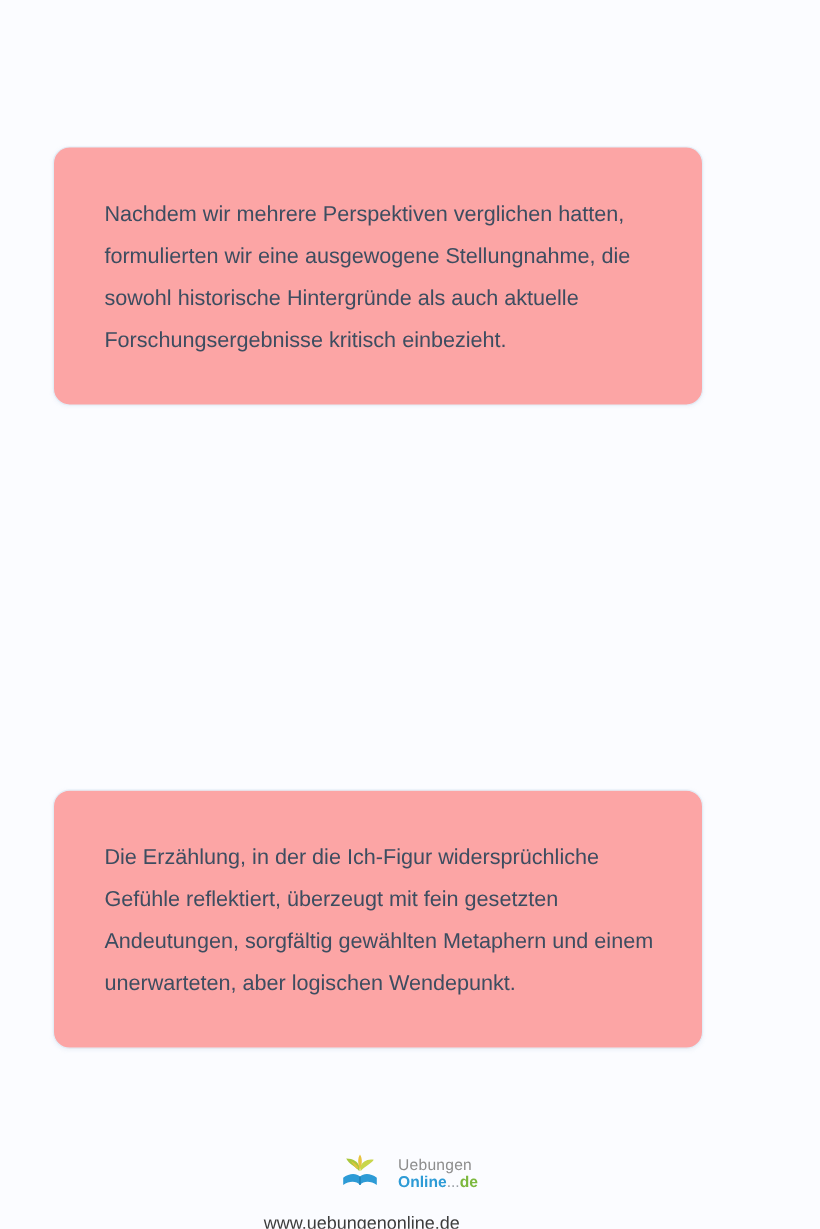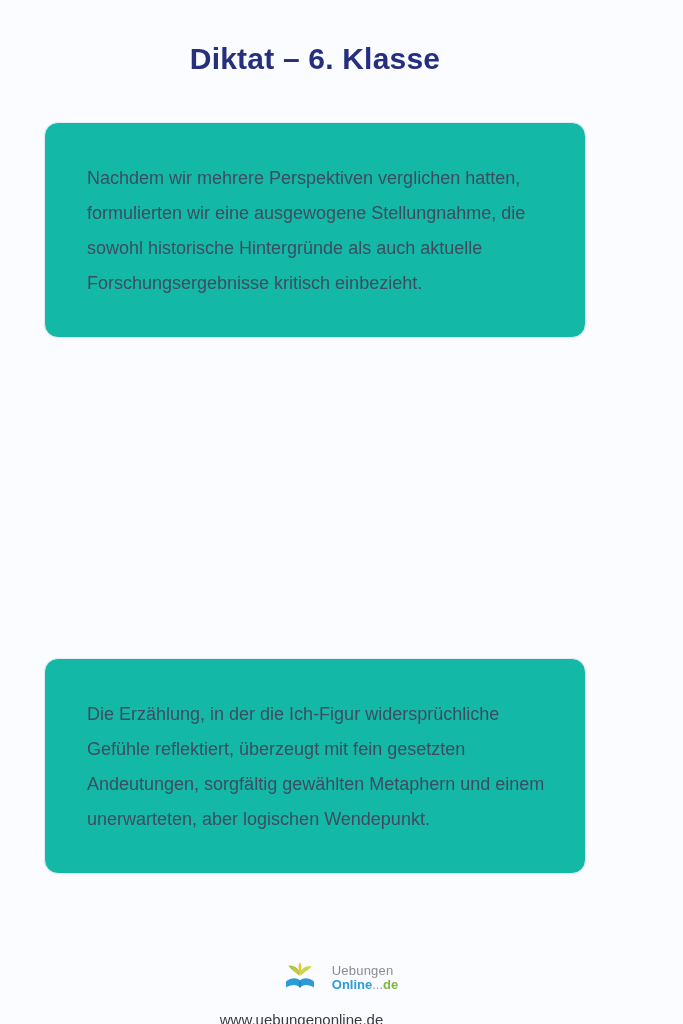--- a/index.html
+++ b/index.html
@@ -26,21 +26,21 @@
     font-size: 30px;
     font-weight: 700;
     color: #262f7d;
     letter-spacing: 0.2px;
   }
   .card {
     position: absolute;
     left: 44px;
     width: 542px;
     box-sizing: border-box;
-    background: #14b8a6;
+    background: #fca5a5;
     border: 1px solid #e4edf6;
     border-radius: 14px;
     padding: 38px 38px 36px 42px;
     box-shadow: 0 1px 3px rgba(148, 180, 210, 0.10);
   }
   .card p {
     margin: 0;
     font-size: 18px;
     line-height: 35px;
     color: #3d4d60;
@@ -85,21 +85,20 @@
     text-align: center;
     font-size: 15px;
     color: #3c3c3c;
   }
 </style>
 </head>
 <body>
 
 <div class="page">
 
-  <h1 class="page-title">Diktat – 6. Klasse</h1>
 
   <div class="card card-1">
     <p>Nachdem wir mehrere Perspektiven verglichen hatten, formulierten wir eine ausgewogene Stellungnahme, die sowohl historische Hintergründe als auch aktuelle Forschungsergebnisse kritisch einbezieht.</p>
   </div>
 
 
   <div class="card card-3">
     <p>Die Erzählung, in der die Ich-Figur widersprüchliche Gefühle reflektiert, überzeugt mit fein gesetzten Andeutungen, sorgfältig gewählten Metaphern und einem unerwarteten, aber logischen Wendepunkt.</p>
   </div>
 

